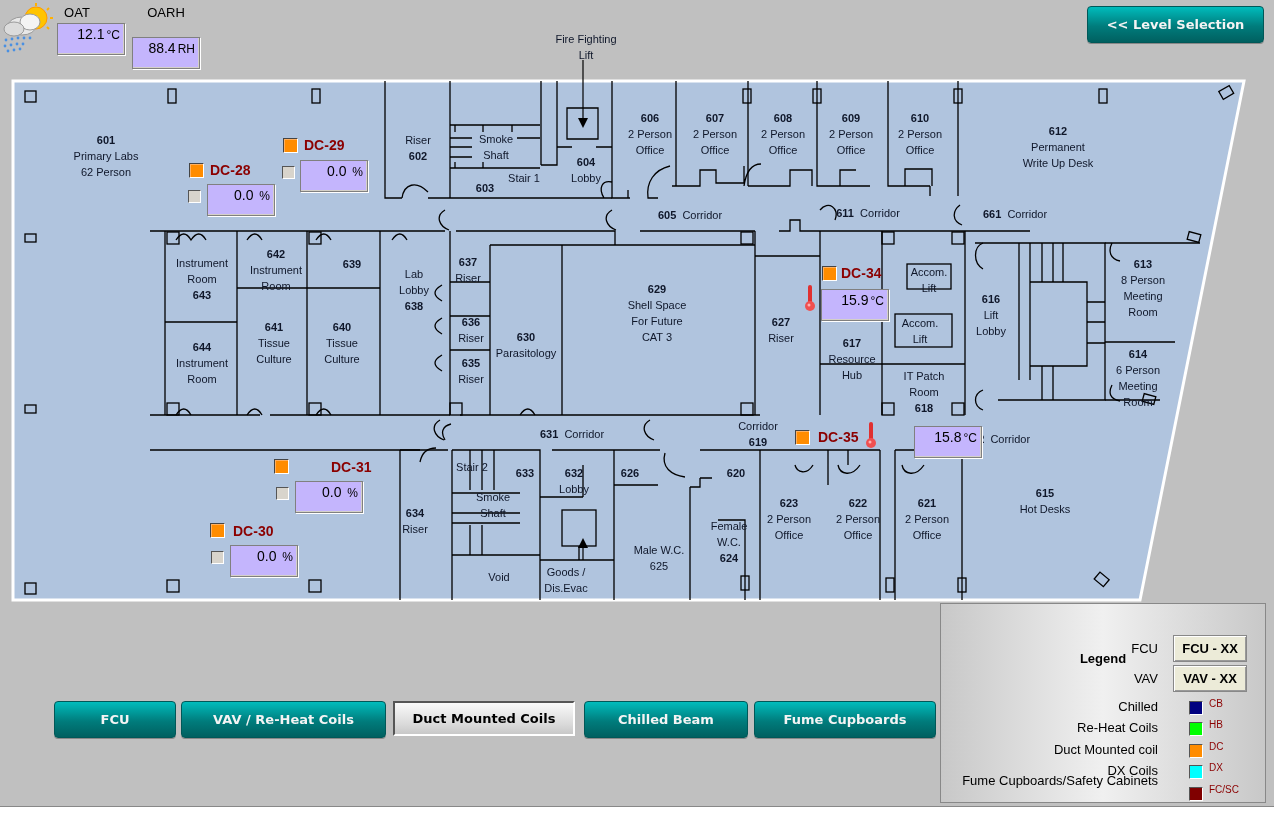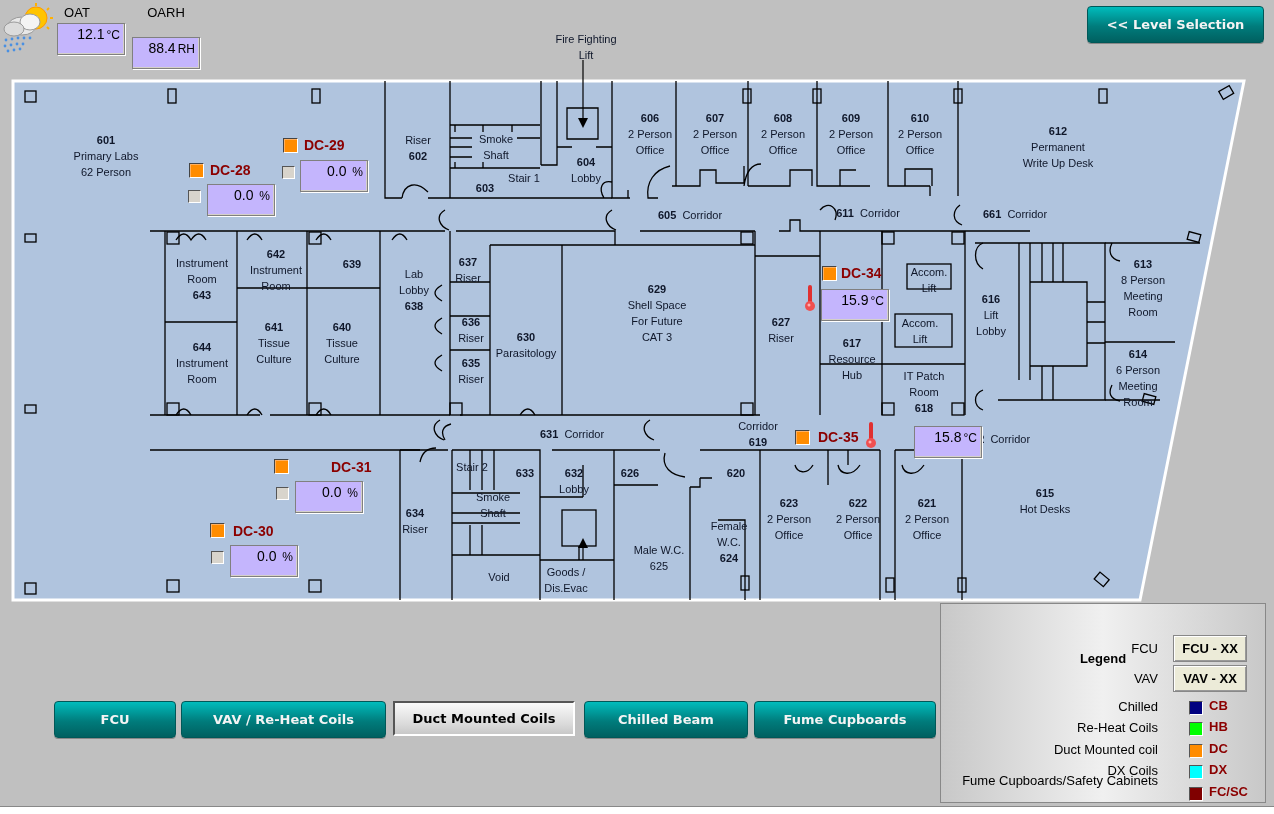--- a/index.html
+++ b/index.html
@@ -15,21 +15,21 @@
   .rlabel{position:absolute;color:#0f172a;font-size:11px;text-align:center;line-height:16px;white-space:nowrap;transform:translateX(-50%);}
   .rlabel b{font-weight:bold;}
   .dc-sq{position:absolute;width:13px;height:13px;background:#ff8c00;border:1px solid #444;border-right-color:#fff;border-bottom-color:#fff;box-shadow:inset 1px 1px 0 #ffb060;cursor:pointer;}
   .dc-label{position:absolute;color:#8b0000;font-weight:bold;font-size:14px;white-space:nowrap;}
   .chk{position:absolute;width:11px;height:11px;background:#d8d4cc;border:1px solid #555;border-right-color:#fff;border-bottom-color:#fff;cursor:pointer;}
   .legend{left:940px;top:603px;width:326px;height:200px;border:1px solid #888;background:linear-gradient(90deg,#c8c8c8,#f0f0f0 50%,#c8c8c8);box-sizing:border-box;}
   .legend .title{position:absolute;left:0;right:0;top:8px;text-align:center;font-weight:bold;font-size:13px;margin-top:39px;}
   .leg-row-label{position:absolute;right:107px;font-size:13px;color:#000;text-align:right;white-space:nowrap;}
   .leg-btn{position:absolute;left:232px;width:72px;height:25px;background:#ecebd8;border:1px solid #888;box-shadow:inset 1px 1px 0 #fff, inset -1px -1px 0 #999;font-weight:bold;font-size:13px;display:flex;align-items:center;justify-content:center;}
   .leg-sw{position:absolute;left:248px;width:12px;height:12px;border:1px solid #555;border-right-color:#fff;border-bottom-color:#fff;}
-  .leg-code{position:absolute;left:268px;font-weight:bold;font-size:13px;color:#8b0000;}
+  .leg-code{position:absolute;left:268px;font-weight:normal;font-size:10px;color:#8b0000;}
   .thermo{position:absolute;width:14px;height:28px;}
 </style>
 </head>
 <body>
 
 <div class="abs weather">
   <svg width="56" height="52" viewBox="0 0 56 52">
     <circle cx="36" cy="16" r="11" fill="#ffc400" stroke="#ff9900" stroke-width="1"></circle>
     <g stroke="#ffb000" stroke-width="2">
       <line x1="36" y1="1" x2="36" y2="4"></line>

